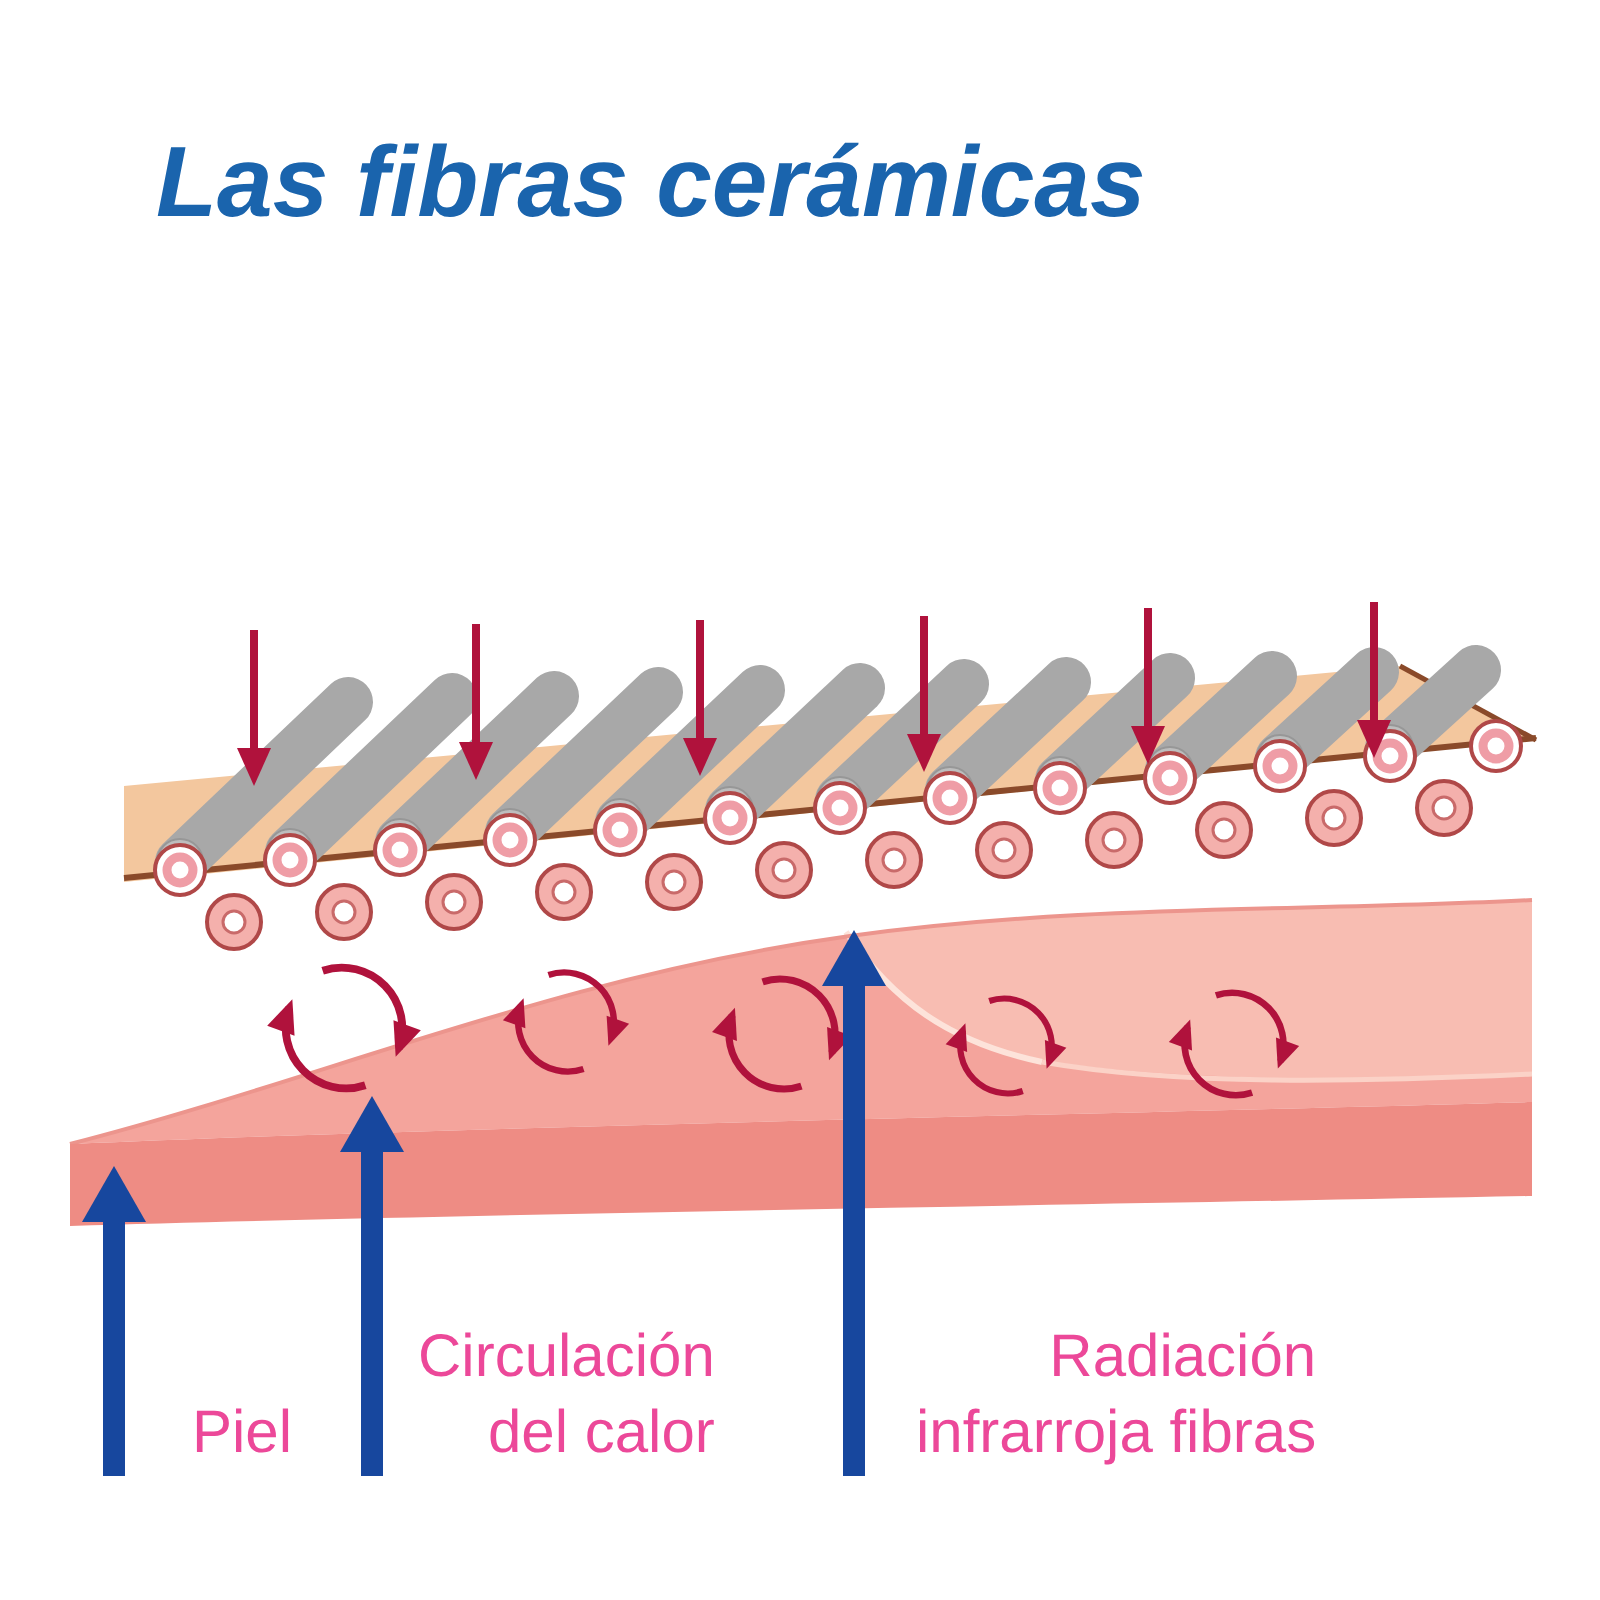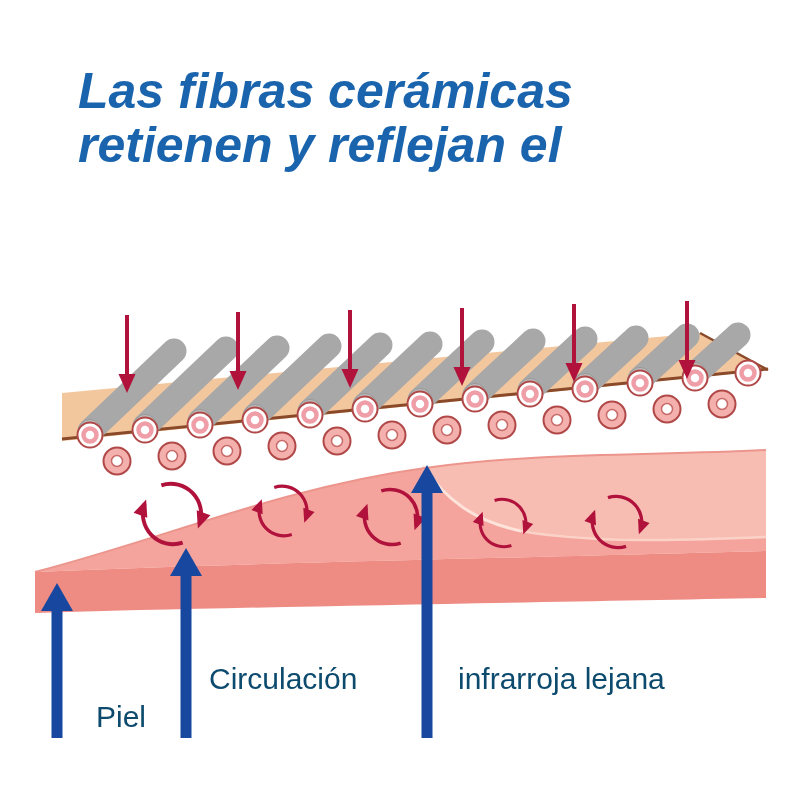--- a/index.html
+++ b/index.html
@@ -18,21 +18,21 @@
     top: 64px;
     color: #1a64ad;
     font-size: 50px;
     line-height: 54px;
     font-weight: bold;
     font-style: italic;
     white-space: nowrap;
   }
   .lbl {
     position: absolute;
-    color: #0c4a6e;
+    color: #ec4899;
     font-size: 30px;
     line-height: 38px;
     white-space: nowrap;
     text-align: right;
   }
   .lbl-piel { left: 96px; top: 698px; }
   .lbl-circ { left: 209px; top: 660px; }
   .lbl-rad  { left: 458px; top: 660px; }
 </style>
 </head>
@@ -164,24 +164,25 @@
       </g>
       <g>
         <rect x="421.5" y="492" width="11" height="246"></rect>
         <polygon points="427,465 411,493 443,493"></polygon>
       </g>
     </g>
   </svg>
 
   <div class="title">
     <div>Las fibras cerámicas</div>
-    <div>retienen y reflejan el</div>
   </div>
 
   <div class="lbl lbl-piel">Piel</div>
   <div class="lbl lbl-circ">
     <div>Circulación</div>
+    <div>del calor</div>
   </div>
   <div class="lbl lbl-rad">
-    <div>infrarroja lejana</div>
+    <div>Radiación</div>
+    <div>infrarroja fibras</div>
   </div>
 
 </div>
 
 </body></html>

